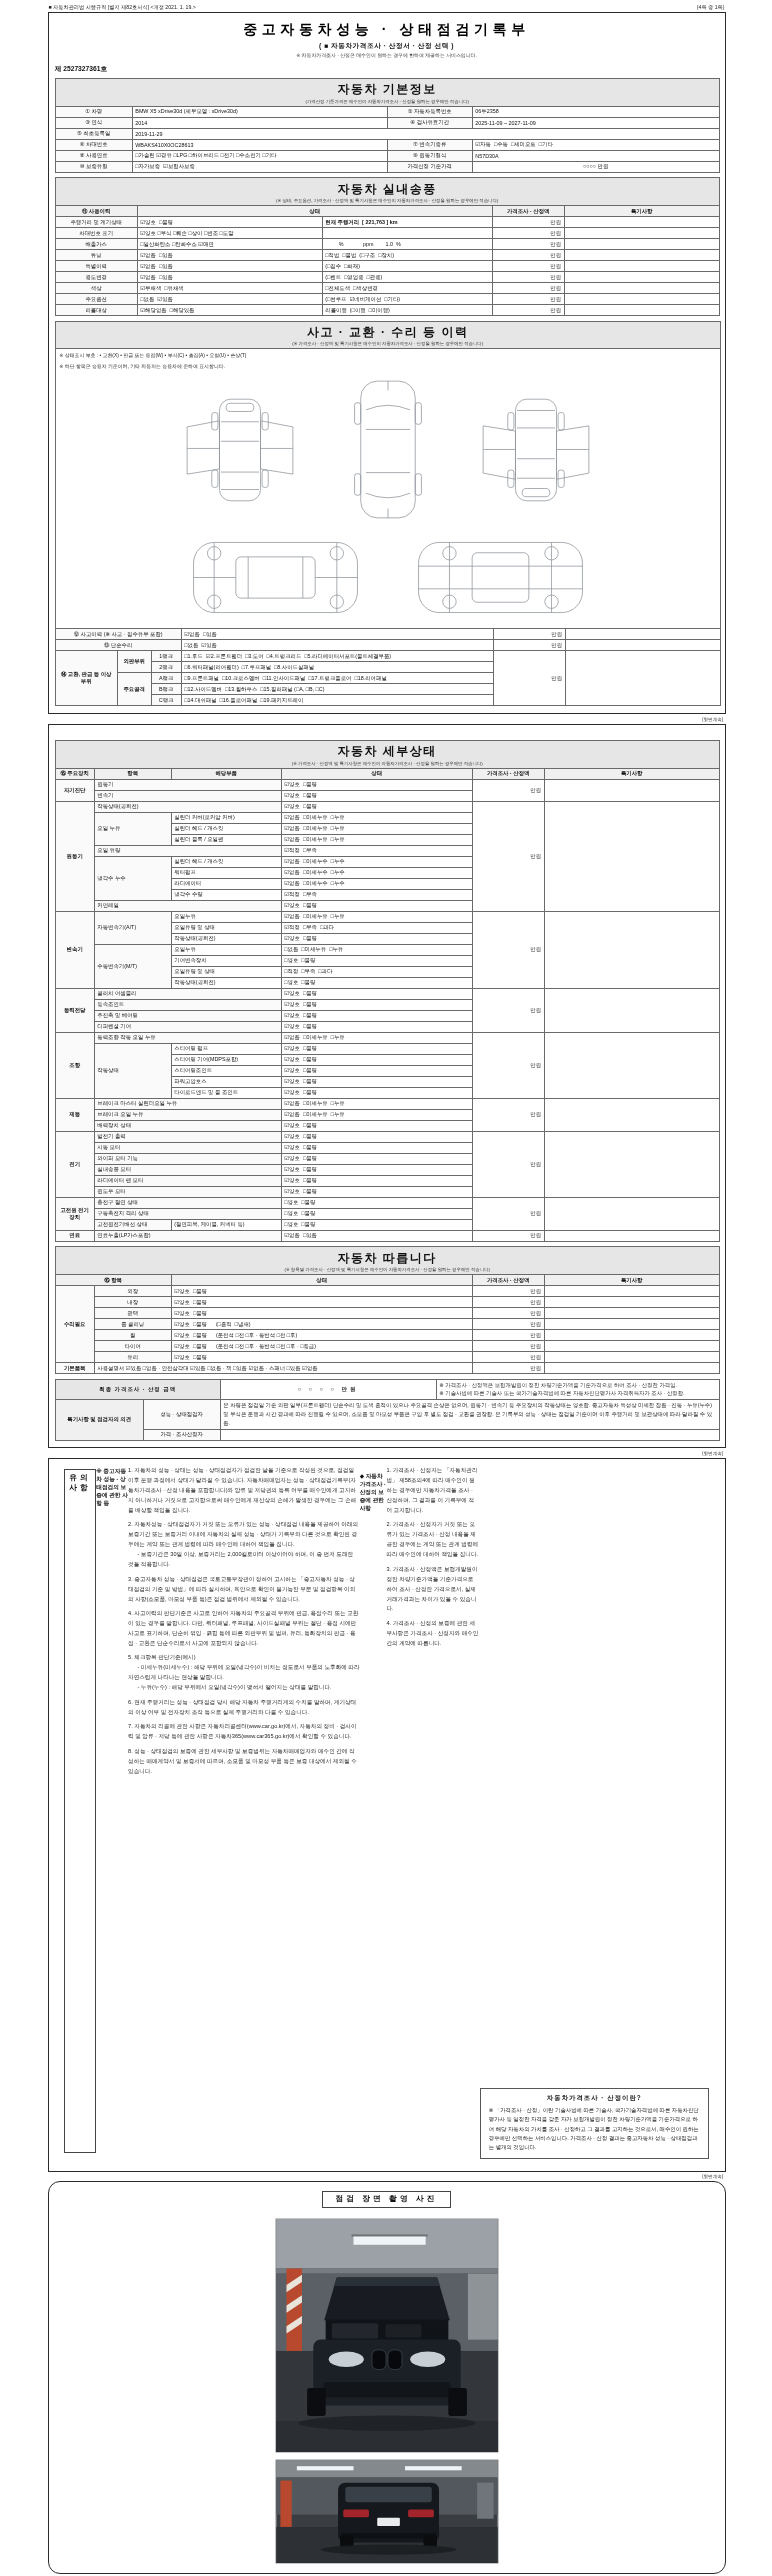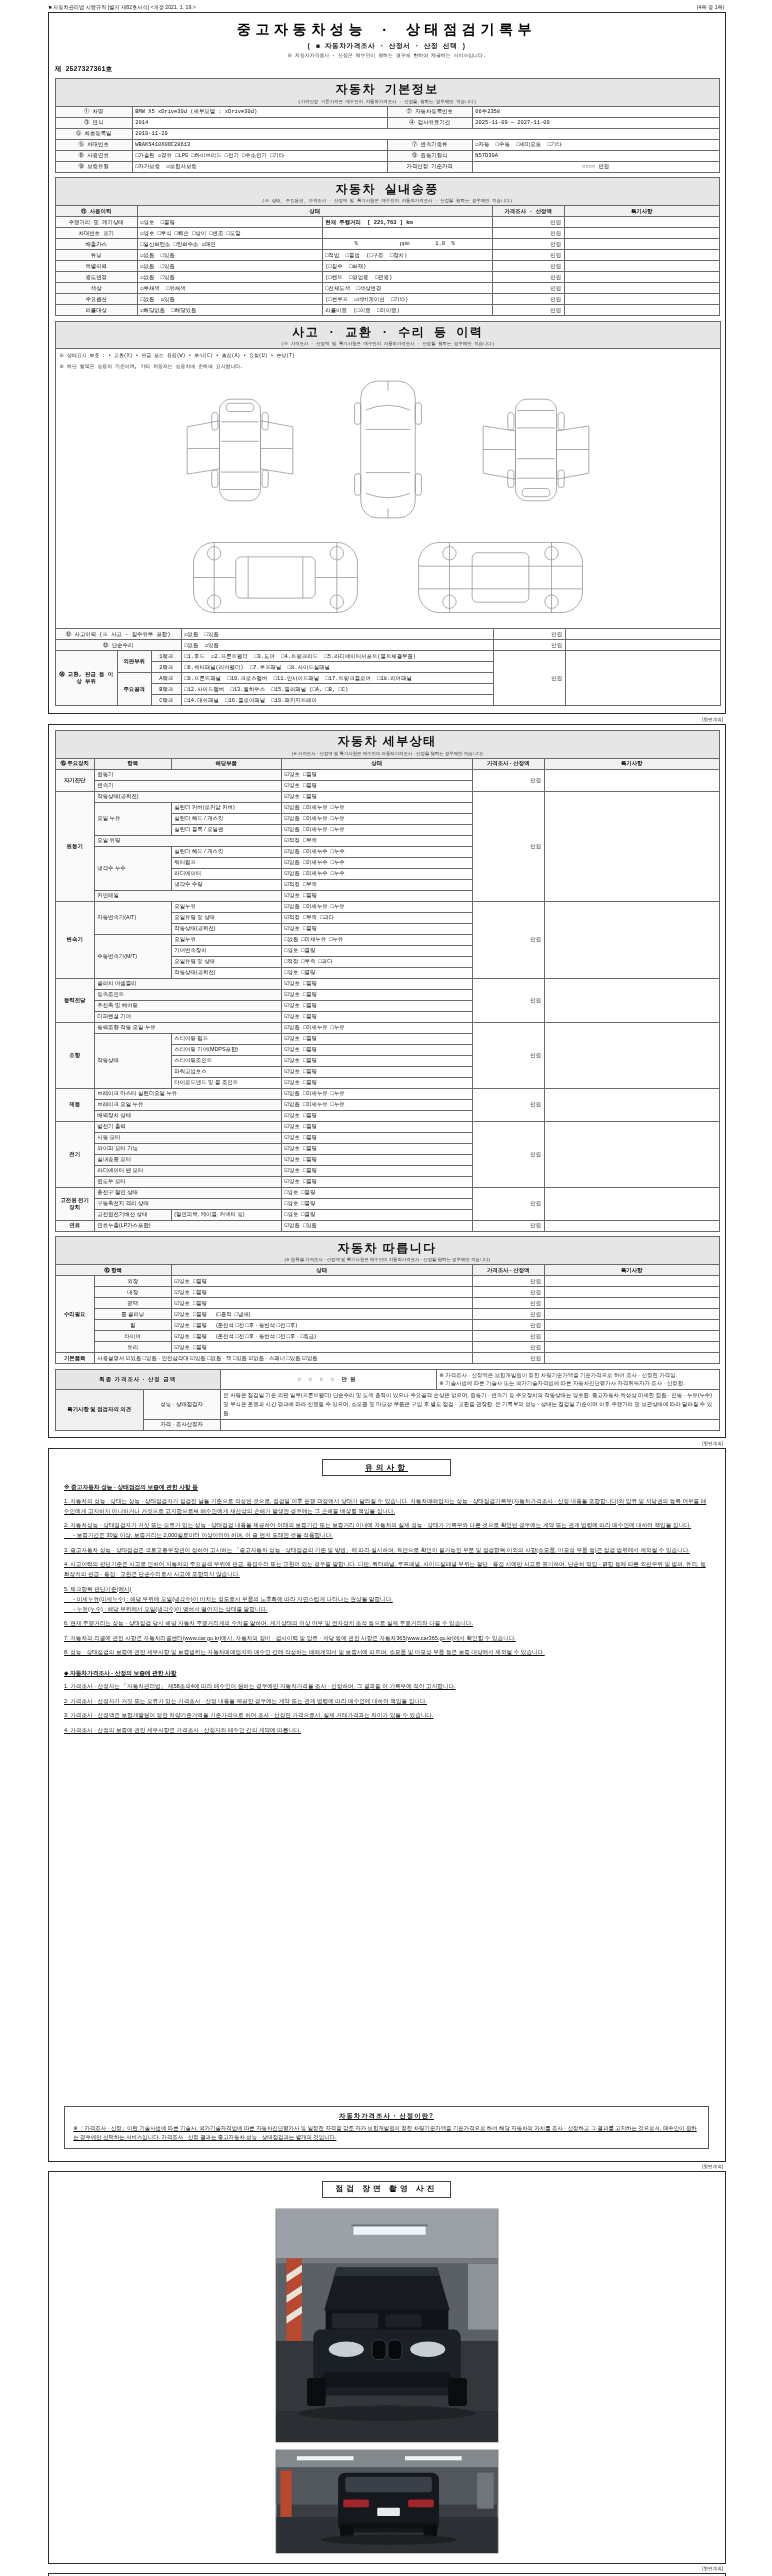--- a/index.html
+++ b/index.html
@@ -7,21 +7,21 @@
   body {
     width:773px; height:2576px; overflow:hidden; position:relative;
     font-family:"Liberation Sans","DejaVu Sans",sans-serif; color:#111;
   }
   .sheet { width:678px; margin:0 auto; padding-top:3.1px; }
   .print-ref-row { display:flex; justify-content:space-between; font-size:5.2px; color:#222; padding:0.5px 1px 1.5px; }
   .pagebox { border:0.8px solid #2b2b2b; background:#fff; }
   .gap-note { text-align:right; font-size:4.6px; color:#333; padding:2.6px 2.1px 2.1px; }
 
   
-  .box1 { padding:4.1px 6.2px 7.2px; min-height:592px;font-family:Liberation Mono, monospace; }
+  .box1 { padding:4.1px 6.2px 7.2px; min-height:592px; }
   .title-wrap { text-align:center; padding:4.1px 0 1px; }
   .main-title { font-size:14px; letter-spacing:4.6px; font-weight:bold; color:#000; }
   .subtitle { font-size:6.7px; font-weight:bold; margin-top:2.6px; letter-spacing:0.5px; }
   .subtitle-note { font-size:4.9px; color:#333; margin-top:1.5px; }
   .doc-no { font-size:6.7px; font-weight:bold; margin:5.2px 0 1px; }
 
   table.tbl { width:100%; border-collapse:collapse; table-layout:fixed; margin-top:4.6px; }
   .tbl th,.tbl td { border:0.5px solid #6a6a6a; font-size:5.4px; padding:1.5px 2.6px; vertical-align:middle; word-break:break-all; }
   .tbl .sec { background:#e6e6e6; text-align:center; padding:2.1px 1px; position:relative; }
   .sec-title { display:block; font-size:12px; font-weight:bold; letter-spacing:1.5px; }
@@ -42,32 +42,32 @@
   
   .box2 { padding:4.1px 6.2px 6.2px; min-height:694px; }
 
   .final-label { background:#e6e6e6; font-weight:bold; font-size:6.7px; text-align:center; letter-spacing:1px; }
   .final-amount { text-align:center; font-size:7.2px; font-weight:bold; letter-spacing:3.1px; }
   .final-notes { font-size:4.4px; color:#333; line-height:1.5; }
   .opinion-head { background:#f0f0f0; text-align:center; font-weight:bold; }
   .opinion-text { font-size:5.4px; line-height:1.6; color:#222; }
 
   
-  .box3 { padding:7.2px 15.5px 11.3px; min-height:714px; display:flex; flex-direction:column;text-decoration:underline; }
+  .box3 { padding:7.2px 15.5px 11.3px; min-height:714px; display:flex; flex-direction:row; }
   .box-label { display:block; width:129px; margin:3.1px auto 6.2px; border:0.8px solid #444; text-align:center;
                font-weight:bold; font-size:7.7px; letter-spacing:3.1px; padding:2.6px 0; background:#fff; }
   .notices-subtitle { font-size:5.7px; font-weight:bold; margin:2.1px 0 4.1px; }
   .notice { font-size:5.6px; line-height:1.78; margin:0 0 4.6px; white-space:pre-wrap; color:#1c1c1c; }
   .price-title { font-size:5.7px; font-weight:bold; margin:7.2px 0 4.1px; }
   .define-box { border:0.7px solid #555; margin-top:auto; padding:5.2px 8.2px 6.2px; }
   .define-title { display:block; text-align:center; font-weight:bold; font-size:6.4px; margin-bottom:3.1px; letter-spacing:1px; }
   .define-text { font-size:5.4px; line-height:1.7; color:#1c1c1c; }
 
   
-  .box4 { padding:5.2px 6.2px 9.3px; min-height:367px; }
+  .box4 { padding:5.2px 6.2px 9.3px; min-height:367px;border-radius:12px; }
   .photo-wrap { display:flex; flex-direction:column; align-items:center; gap:8.2px; padding-top:5.2px; }
   .photo { box-shadow:0 0 0 0.5px #888; }
 
   
   .box5 { padding:5.2px 6.2px 8.2px; min-height:87px; }
   .sig-statement { text-align:center; font-size:6px; margin-top:1px; }
 </style>
 </head>
 <body>
 
@@ -359,21 +359,21 @@
             <td class="state">□14.대쉬패널  □16.플로어패널  □19.패키지트레이</td>
           </tr>
         </tbody>
     </table>
   </div>
 
   <div class="gap-note">(뒷면계속)</div>
 
   <div class="pagebox box2">
 
-    <table class="tbl" style="margin-top:1px">
+    <table class="tbl" style="margin-top:11px">
       <colgroup>
           <col style="width:39px">
           <col style="width:77px">
           <col style="width:110px">
           <col style="width:191px">
           <col style="width:72px">
           <col style="width:175px">
         </colgroup>
       <tbody>
           <tr>

